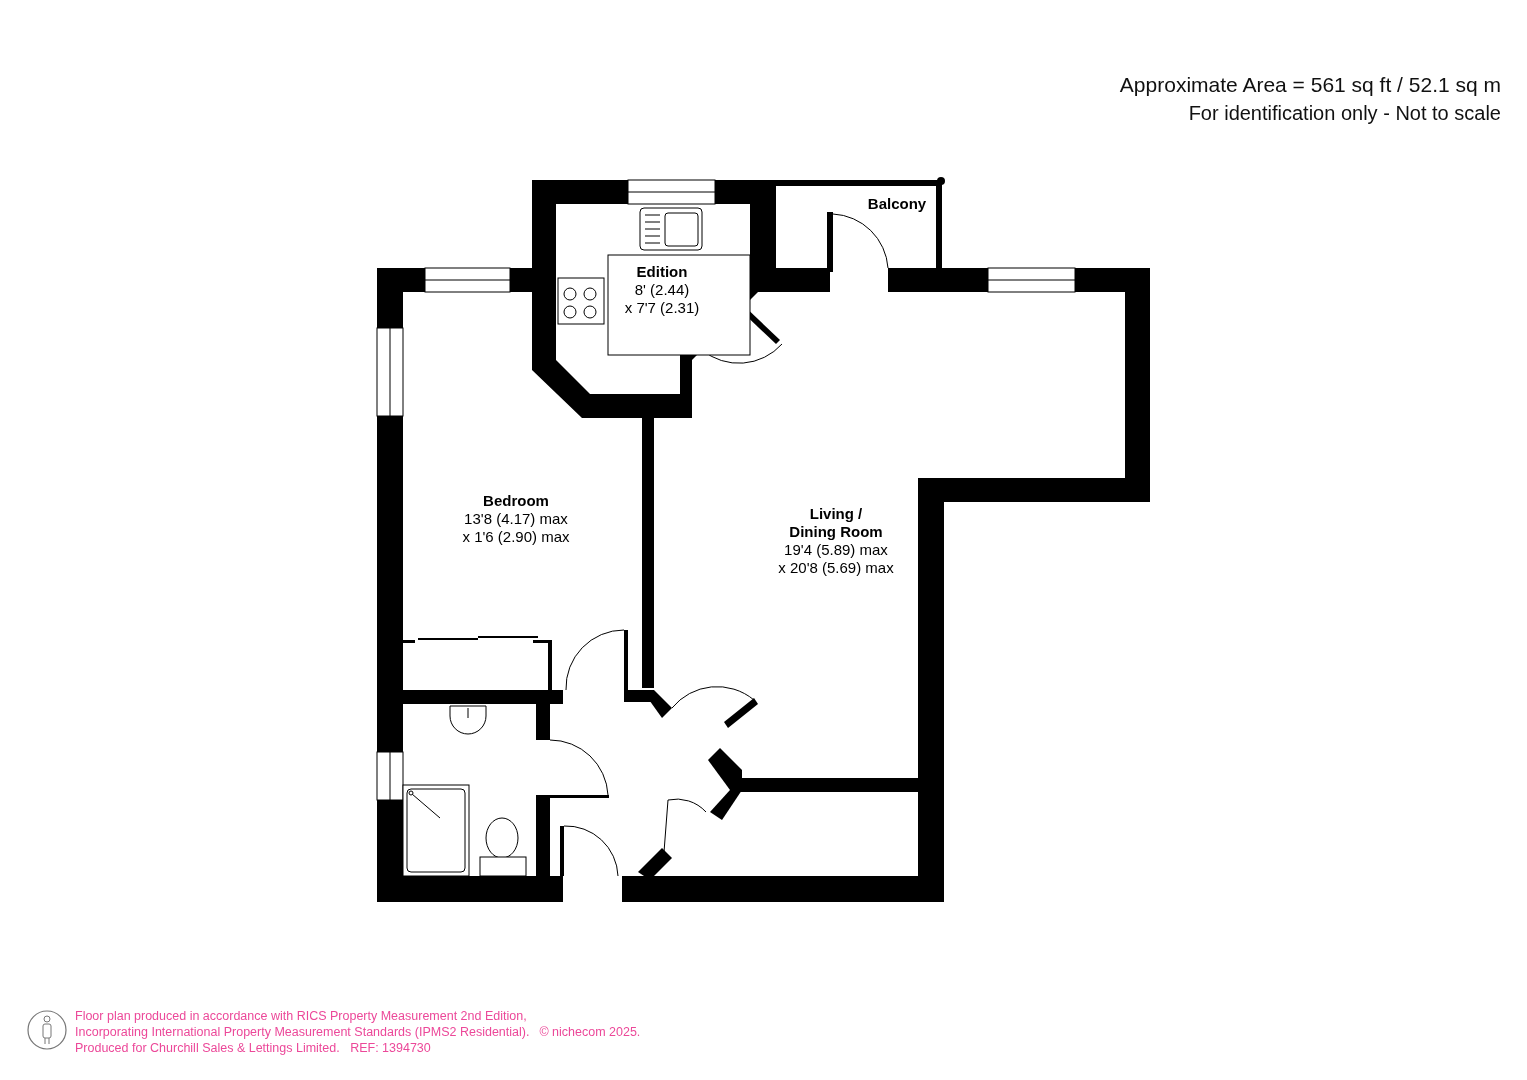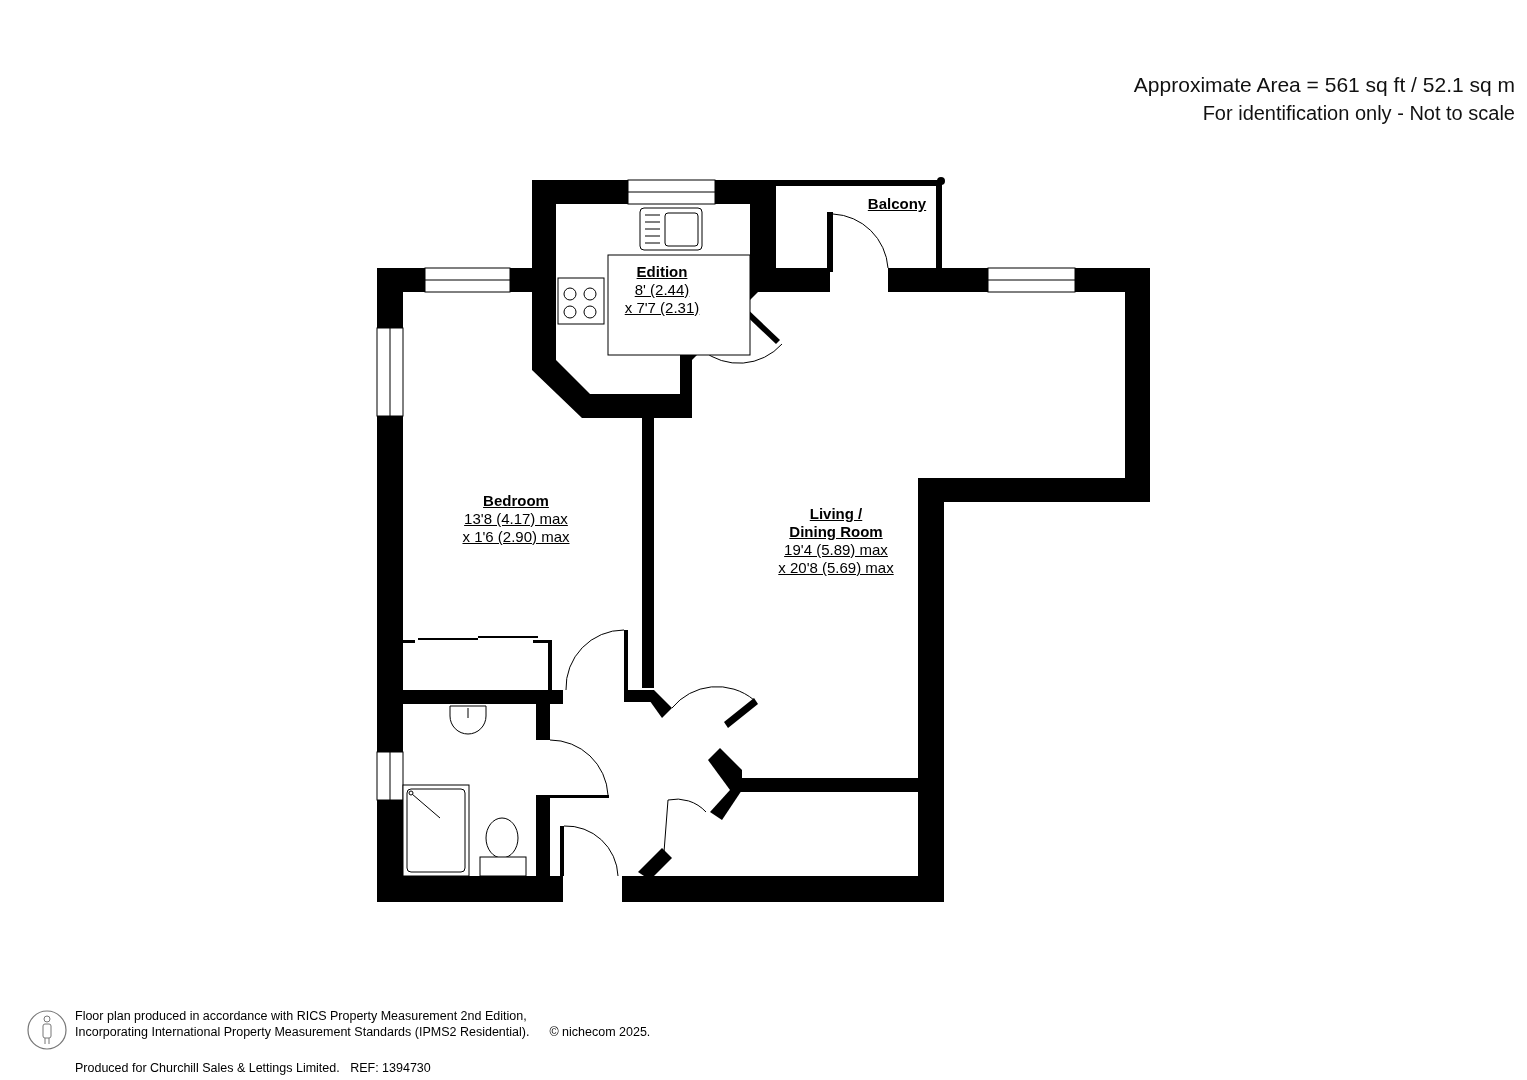--- a/index.html
+++ b/index.html
@@ -1,26 +1,26 @@
 <!DOCTYPE html>
 <html><head>
 <meta charset="utf-8">
 <style>
   html, body { margin: 0; padding: 0; background: #ffffff; }
   body { width: 1527px; height: 1080px; position: relative; overflow: hidden; font-family: "Liberation Sans", sans-serif; color: #000; }
-  .header { position: absolute; right: 12px; top: 72px; text-align: right; margin-left: 6px; }
+  .header { position: absolute; right: 26px; top: 72px; text-align: right; margin-left: 6px; }
   .area { font-size: 21px; line-height: 26px; color: #111; }
   .note { font-size: 20px; line-height: 18px; margin-top: 6px; color: #111; }
   svg.plan { position: absolute; left: 0; top: 0; }
-  .room-label { position: absolute; text-align: center; font-size: 15px; line-height: 18px; transform: translateX(-50%); white-space: nowrap; text-decoration: underline; }
+  .room-label { position: absolute; text-align: center; font-size: 15px; line-height: 18px; transform: translateX(-50%); white-space: nowrap; }
   .room-label .name { font-weight: bold; }
   .footer { position: absolute; left: 27px; top: 1008px; }
   .footer .person { position: absolute; left: 0; top: 0; }
-  .footer .lines { position: absolute; left: 48px; top: 0; font-size: 12.5px; line-height: 16px; color: #000000; white-space: nowrap; }
-  .copyright { margin-left: 20px; }
+  .footer .lines { position: absolute; left: 48px; top: 0; font-size: 12.5px; line-height: 16px; color: #ec4899; white-space: nowrap; }
+  .copyright { margin-left: 10px; }
 </style>
 </head>
 <body>
 
 <div class="header">
   <div class="area">Approximate Area = 561 sq ft / 52.1 sq m</div>
   <div class="note">For identification only - Not to scale</div>
 </div>
 
 <svg class="plan" width="1527" height="1080" viewBox="0 0 1527 1080">
@@ -161,15 +161,15 @@
   <svg class="person" width="42" height="44" viewBox="0 0 42 44">
     <circle cx="20" cy="22" r="19" fill="none" stroke="#777" stroke-width="1.2"></circle>
     <circle cx="20" cy="11" r="3" fill="none" stroke="#777" stroke-width="1"></circle>
     <rect x="16" y="16" width="8" height="14" rx="2" fill="none" stroke="#777" stroke-width="1"></rect>
     <line x1="18" y1="30" x2="18" y2="36" stroke="#777"></line>
     <line x1="22" y1="30" x2="22" y2="36" stroke="#777"></line>
   </svg>
   <div class="lines">
     <div>Floor plan produced in accordance with RICS Property Measurement 2nd Edition,</div>
     <div><span>Incorporating International Property Measurement Standards (IPMS2 Residential).</span><span class="copyright">© nichecom 2025.</span></div>
-    <div style="white-space: pre; margin-top: 20px;">Produced for Churchill Sales &amp; Lettings Limited.   REF: 1394730</div>
+    <div style="white-space: pre;">Produced for Churchill Sales &amp; Lettings Limited.   REF: 1394730</div>
   </div>
 </div>
 
 </body></html>

